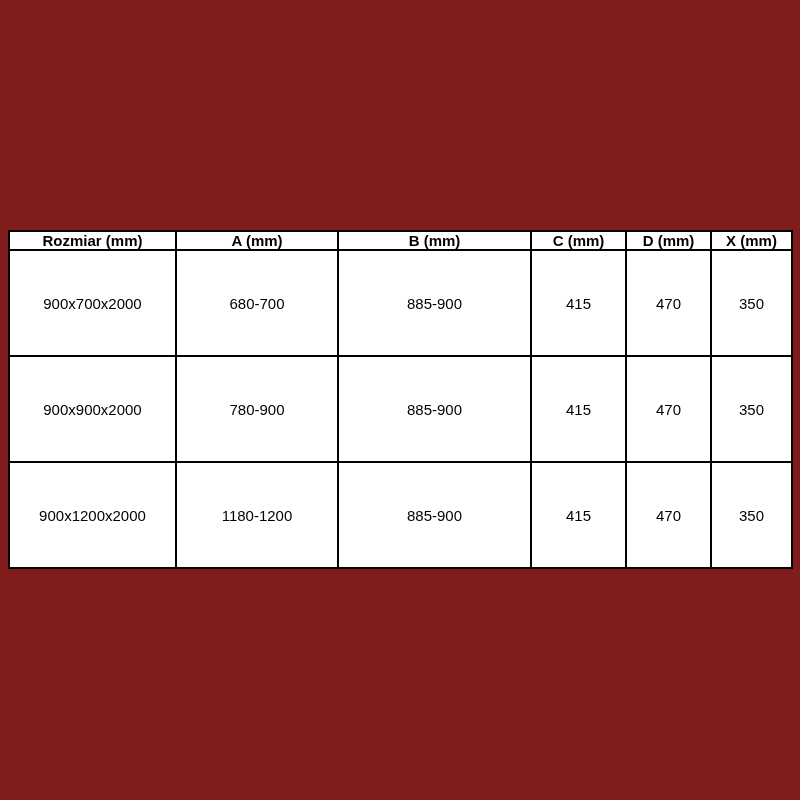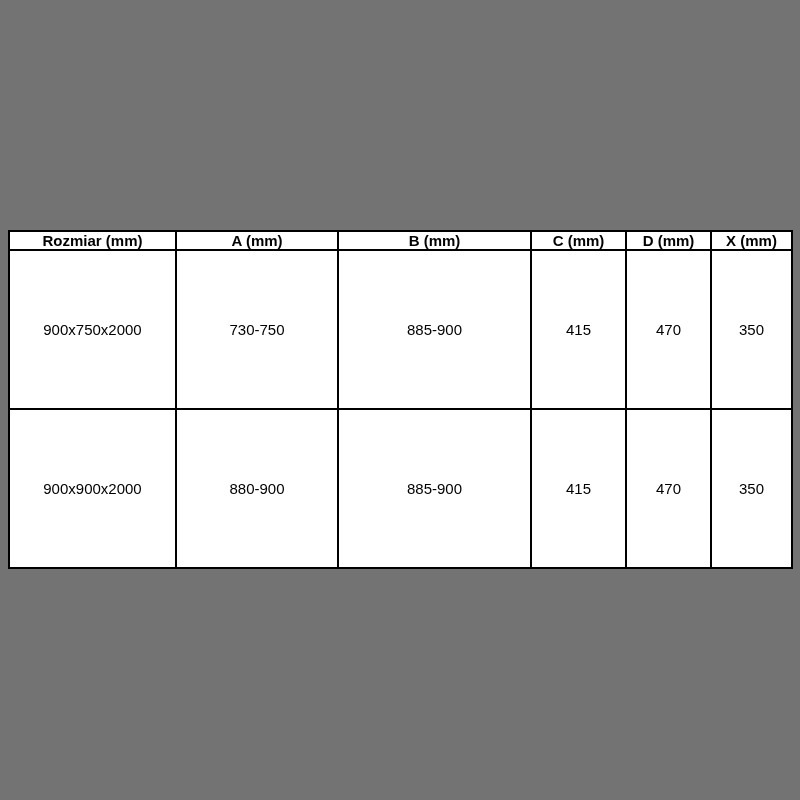--- a/index.html
+++ b/index.html
@@ -8,21 +8,21 @@
     width: 800px;
     height: 800px;
     background: #ffffff;
     font-family: "Liberation Sans", sans-serif;
     overflow: hidden;
   }
   .page {
     position: relative;
     width: 800px;
     height: 800px;
-    background: #737373;
+    background: #7f1d1d;
   }
   table.spec-table {
     position: absolute;
     left: 8px;
     top: 230px;
     width: 783px;
     height: 339px;
     border-collapse: collapse;
     table-layout: fixed;
     background: #ffffff;
@@ -66,30 +66,38 @@
         <th>Rozmiar (mm)</th>
         <th>A (mm)</th>
         <th>B (mm)</th>
         <th>C (mm)</th>
         <th>D (mm)</th>
         <th>X (mm)</th>
       </tr>
     </thead>
     <tbody>
         <tr>
-          <td>900x750x2000</td>
-          <td>730-750</td>
+          <td>900x700x2000</td>
+          <td>680-700</td>
           <td>885-900</td>
           <td>415</td>
           <td>470</td>
           <td>350</td>
         </tr>
         <tr>
           <td>900x900x2000</td>
-          <td>880-900</td>
+          <td>780-900</td>
+          <td>885-900</td>
+          <td>415</td>
+          <td>470</td>
+          <td>350</td>
+        </tr>
+        <tr>
+          <td>900x1200x2000</td>
+          <td>1180-1200</td>
           <td>885-900</td>
           <td>415</td>
           <td>470</td>
           <td>350</td>
         </tr>
       </tbody>
   </table>
 </div>
 
 </body></html>

